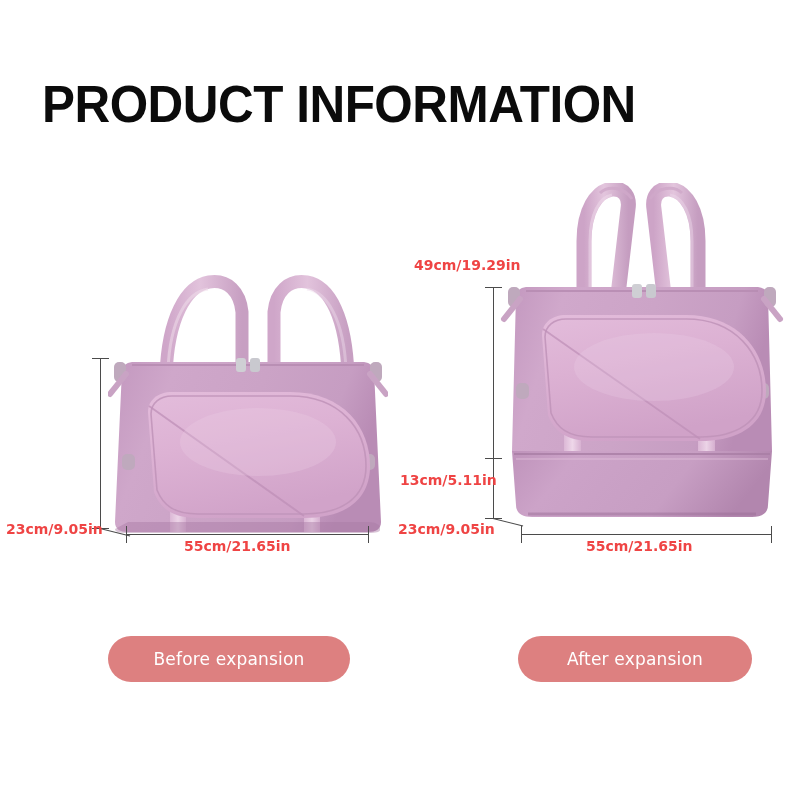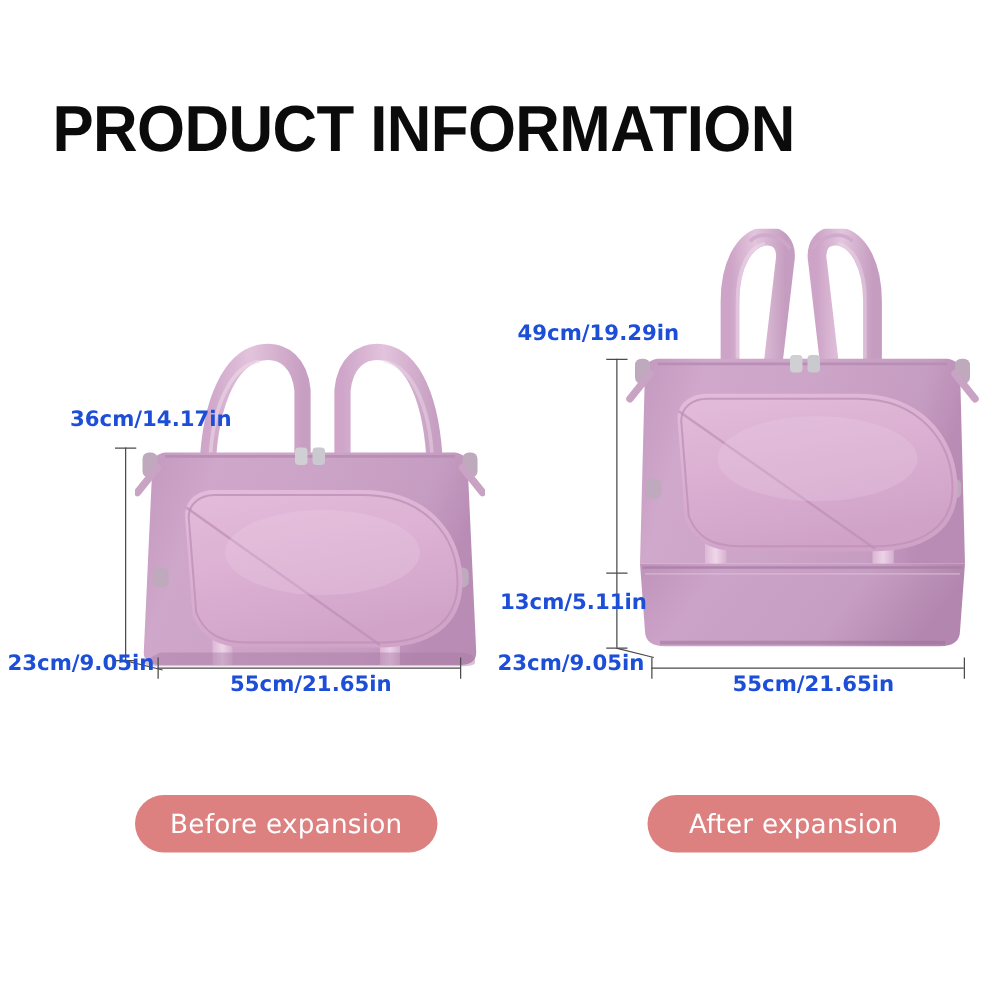--- a/index.html
+++ b/index.html
@@ -29,23 +29,23 @@
     color: #0b0b0b;
     transform: scaleX(0.95);
     transform-origin: left center;
     white-space: nowrap;
   }
 
   
   .dim-label {
     position: absolute;
     font-family: "DejaVu Sans", sans-serif;
-    font-size: 17px;
+    font-size: 14px;
     font-weight: 600;
-    color: #1d4ed8;
+    color: #ef4444;
     white-space: nowrap;
   }
 
   
   .dim-line-v {
     position: absolute;
     width: 1px;
     background: #4b4b4b;
   }
   .dim-line-h {
@@ -76,21 +76,21 @@
   .pill {
     position: absolute;
     display: flex;
     align-items: center;
     justify-content: center;
     height: 46px;
     border-radius: 23px;
     background: #dd8080;
     color: #ffffff;
     font-family: "DejaVu Sans", sans-serif;
-    font-size: 21px;
+    font-size: 17px;
     font-weight: 500;
     letter-spacing: 0.2px;
     cursor: pointer;
     user-select: none;
   }
 
   
   .bag { position: absolute; }
   .bag svg { display: block; }
 </style>
@@ -165,21 +165,20 @@
       <ellipse cx="150" cy="172" rx="78" ry="34" fill="#ecd1e6" opacity="0.28"></ellipse>
 
       <path d="M20 252 L260 252 C268 252 272 255 272 258 L272 260
                C272 262 268 263 260 263 L20 263 C11 263 7 262 7 259 Z" fill="#a87ba4" opacity="0.45"></path>
 
       <path d="M18 104 L2 124" stroke="#c9a3c4" stroke-width="6" stroke-linecap="round"></path>
       <path d="M262 104 L278 124" stroke="#c9a3c4" stroke-width="6" stroke-linecap="round"></path>
     </svg>
   </div>
 
-  <div class="dim-label" style="left:56px; top:326px;">36cm/14.17in</div>
   <div class="dim-line-v" style="left:100px; top:358px; height:170px;"></div>
   <div class="cap-h" style="left:92px; top:358px;"></div>
   <div class="cap-h" style="left:92px; top:528px;"></div>
 
   <div class="dim-diag" style="left:100px; top:528px; width:31px; transform:rotate(14deg);"></div>
   <div class="dim-label" style="left:6px; top:521px;">23cm/9.05in</div>
 
   <div class="dim-line-h" style="left:126px; top:534px; width:242px;"></div>
   <div class="cap-v" style="left:126px; top:526px;"></div>
   <div class="cap-v" style="left:368px; top:526px;"></div>

